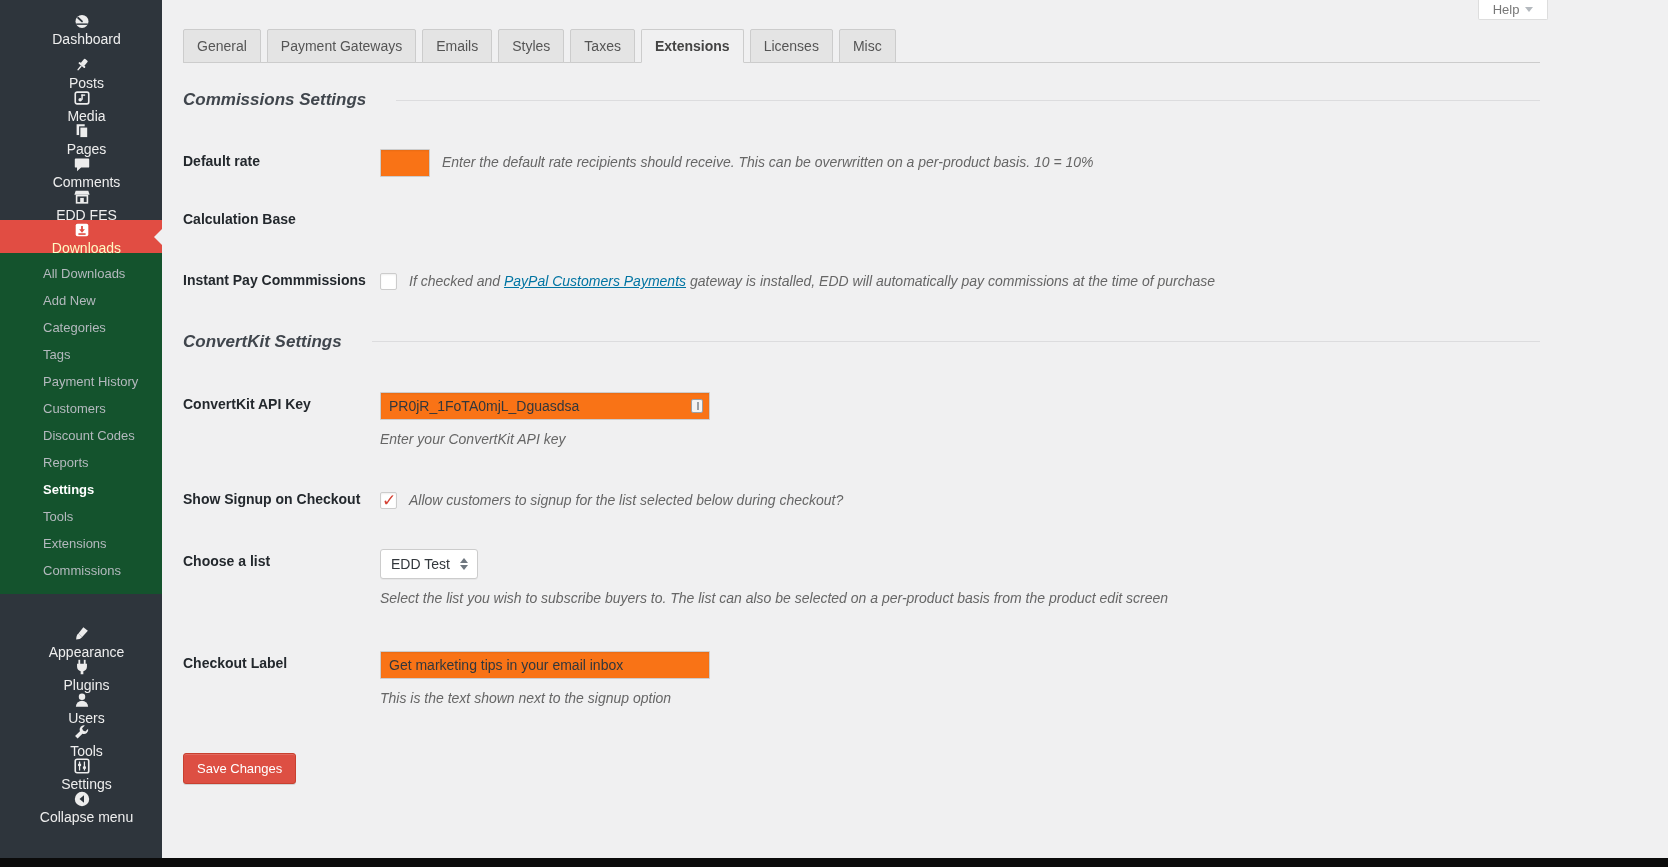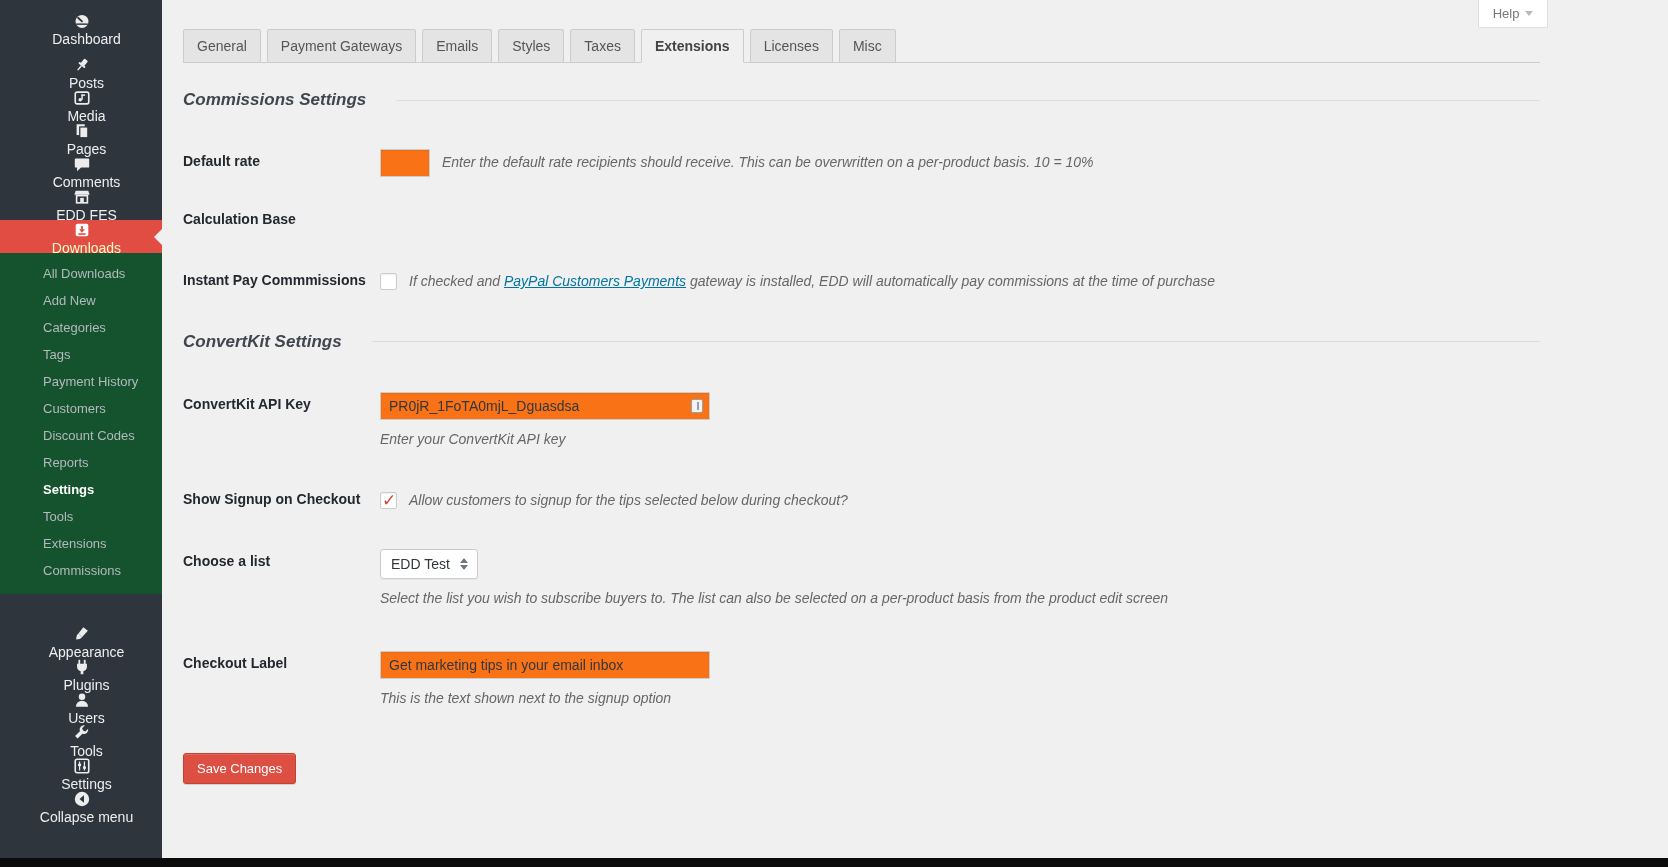--- a/index.html
+++ b/index.html
@@ -36,21 +36,21 @@
     padding:6px 0 6px 43px; font-size:13px; color:#b4b9be; cursor:pointer;
   }
   .submenu-item.current { color:#fff; font-weight:bold; }
   #sidebar-bottom { margin-top:30px; }
 
   
   #bottom-strip { position:absolute; left:0; bottom:0; width:1668px; height:9px; background:#0b0b0b; z-index:9; }
 
   
   #help-tab {
-    position:absolute; top:0; right:120px; width:70px; height:28px;
+    position:absolute; top:0; right:120px; width:70px; height:20px;
     background:#fff; border:1px solid #ddd; border-top:none;
     display:flex; align-items:center; justify-content:center; gap:6px;
     color:#777; font-size:13px; cursor:pointer; z-index:6;
     border-radius:0 0 2px 2px;
   }
   .caret-down {
     width:0; height:0; display:inline-block;
     border-left:4px solid transparent; border-right:4px solid transparent;
     border-top:5px solid #b4b9be;
   }
@@ -369,21 +369,21 @@
       </span>
       <div class="desc below">Enter your ConvertKit API key</div>
     </div>
   </div>
 
   <div class="form-row" style="margin-top:42px;">
     <div class="row-label" style="padding-top:0;">Show Signup on Checkout</div>
     <div class="row-field">
       <div class="inline-field" style="align-items:flex-start;">
         <span class="checkbox checked"></span>
-        <span class="desc">Allow customers to signup for the tips selected below during checkout?</span>
+        <span class="desc">Allow customers to signup for the list selected below during checkout?</span>
       </div>
     </div>
   </div>
 
   <div class="form-row" style="margin-top:38px;">
     <div class="row-label">Choose a list</div>
     <div class="row-field">
       <div class="select-box">
         <span>EDD Test</span>
         <span class="select-arrows">

